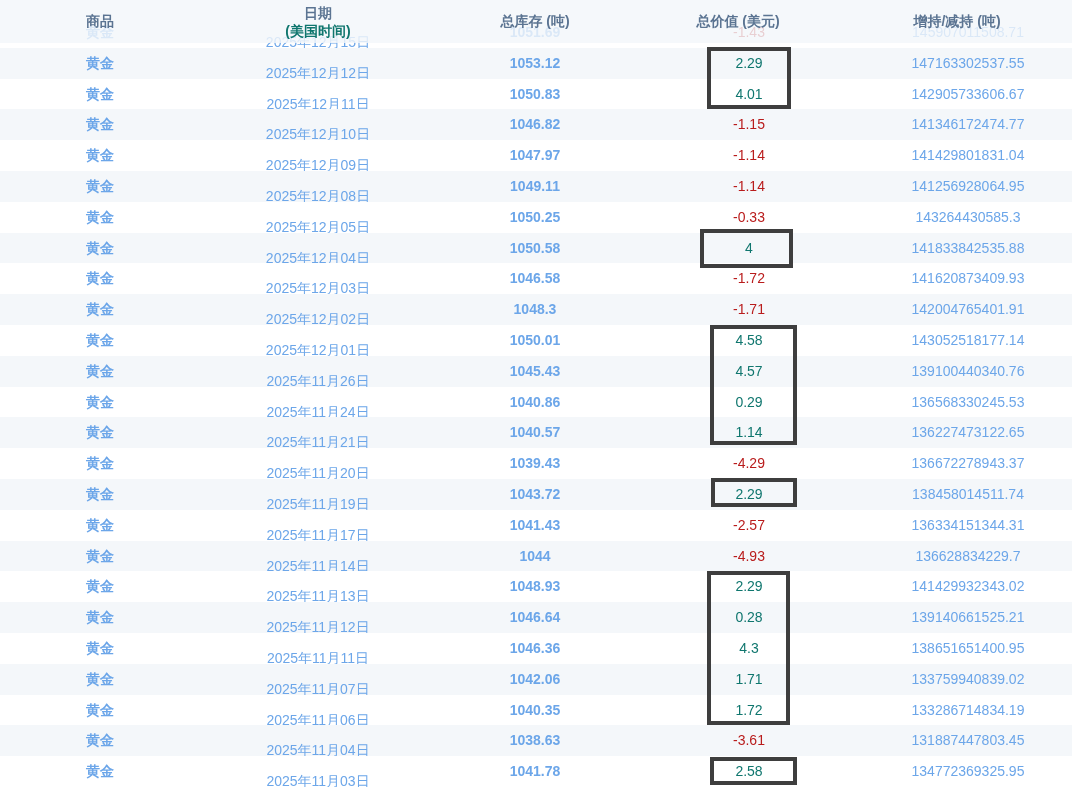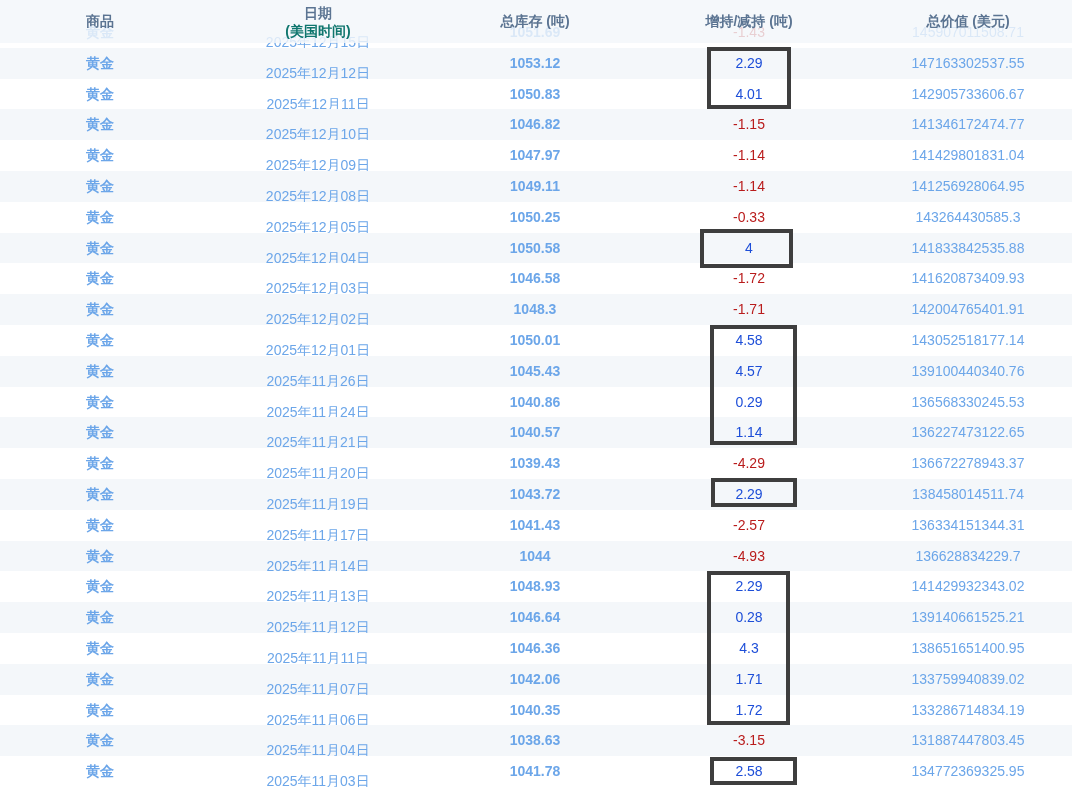--- a/index.html
+++ b/index.html
@@ -12,21 +12,21 @@
   
   .rows{position:absolute;top:17px;left:0;width:1072px;z-index:1;}
   .row{display:flex;height:30.8px;line-height:30.8px;font-size:14px;background:#ffffff;}
   .row:nth-child(even){background:#f4f7fa;}
   .cell{text-align:center;white-space:nowrap;overflow:hidden;}
   .c-commodity{width:200px;color:#6ca6e9;font-weight:bold;}
   .c-date{width:236px;color:#6ca6e9;margin-top:10px;}
   .c-inventory{width:198px;color:#6ca6e9;font-weight:bold;}
   .c-change{width:230px;}
   .c-value{width:208px;color:#6ca6e9;}
-  .c-change.pos{color:#1d4ed8;}
+  .c-change.pos{color:#0f766e;}
   .c-change.neg{color:#b91c1c;}
 
   
   .header{
     position:absolute;top:0;left:0;width:1072px;height:43px;z-index:2;
     background:rgba(243,247,250,0.82);
     display:flex;font-size:14px;font-weight:bold;color:#5b7492;
   }
   .hcell{display:flex;flex-direction:column;justify-content:center;align-items:center;height:100%;text-align:center;}
   .h-commodity{width:200px;}
@@ -230,21 +230,21 @@
     <div class="cell c-date">2025年11月06日</div>
     <div class="cell c-inventory">1040.35</div>
     <div class="cell c-change pos">1.72</div>
     <div class="cell c-value">133286714834.19</div>
   </div>
 
   <div class="row">
     <div class="cell c-commodity">黄金</div>
     <div class="cell c-date">2025年11月04日</div>
     <div class="cell c-inventory">1038.63</div>
-    <div class="cell c-change neg">-3.15</div>
+    <div class="cell c-change neg">-3.61</div>
     <div class="cell c-value">131887447803.45</div>
   </div>
 
   <div class="row">
     <div class="cell c-commodity">黄金</div>
     <div class="cell c-date">2025年11月03日</div>
     <div class="cell c-inventory">1041.78</div>
     <div class="cell c-change pos">2.58</div>
     <div class="cell c-value">134772369325.95</div>
   </div>
@@ -254,25 +254,25 @@
     <div class="hcell h-commodity">
       <span class="line">商品</span>
     </div>
     <div class="hcell h-date">
       <span class="line">日期</span>
       <span class="sub">(美国时间)</span>
     </div>
     <div class="hcell h-inventory">
       <span class="line">总库存 (吨)</span>
     </div>
+    <div class="hcell h-value">
+      <span class="line">总价值 (美元)</span>
+    </div>
     <div class="hcell h-change">
       <span class="line">增持/减持 (吨)</span>
-    </div>
-    <div class="hcell h-value">
-      <span class="line">总价值 (美元)</span>
     </div>
   </div>
 
   <div id="boxes">
       <div class="ann-box" style="left: 707px; top: 47px; width: 84px; height: 62px;"></div>
       <div class="ann-box" style="left: 700px; top: 229px; width: 93px; height: 39px;"></div>
       <div class="ann-box" style="left: 710px; top: 325px; width: 87px; height: 120px;"></div>
       <div class="ann-box" style="left: 711px; top: 478px; width: 86px; height: 29px;"></div>
       <div class="ann-box" style="left: 707px; top: 571px; width: 83px; height: 154px;"></div>
       <div class="ann-box" style="left: 710px; top: 757px; width: 87px; height: 28px;"></div>

